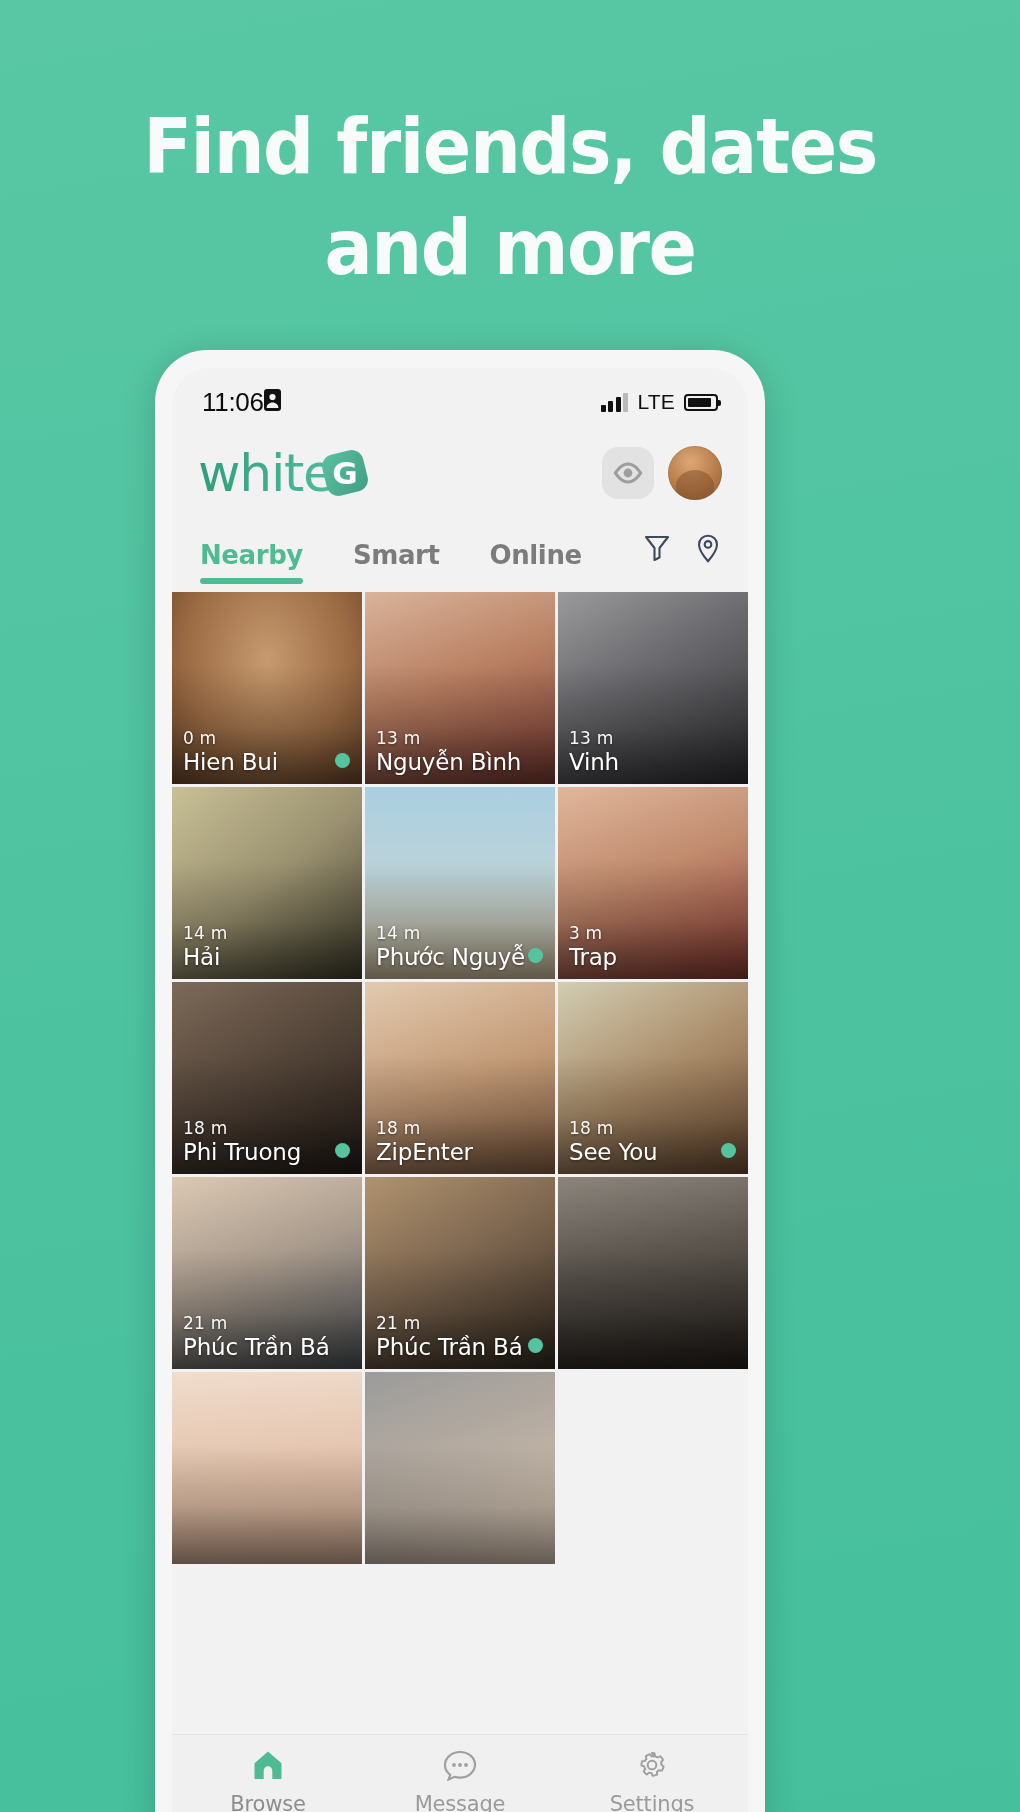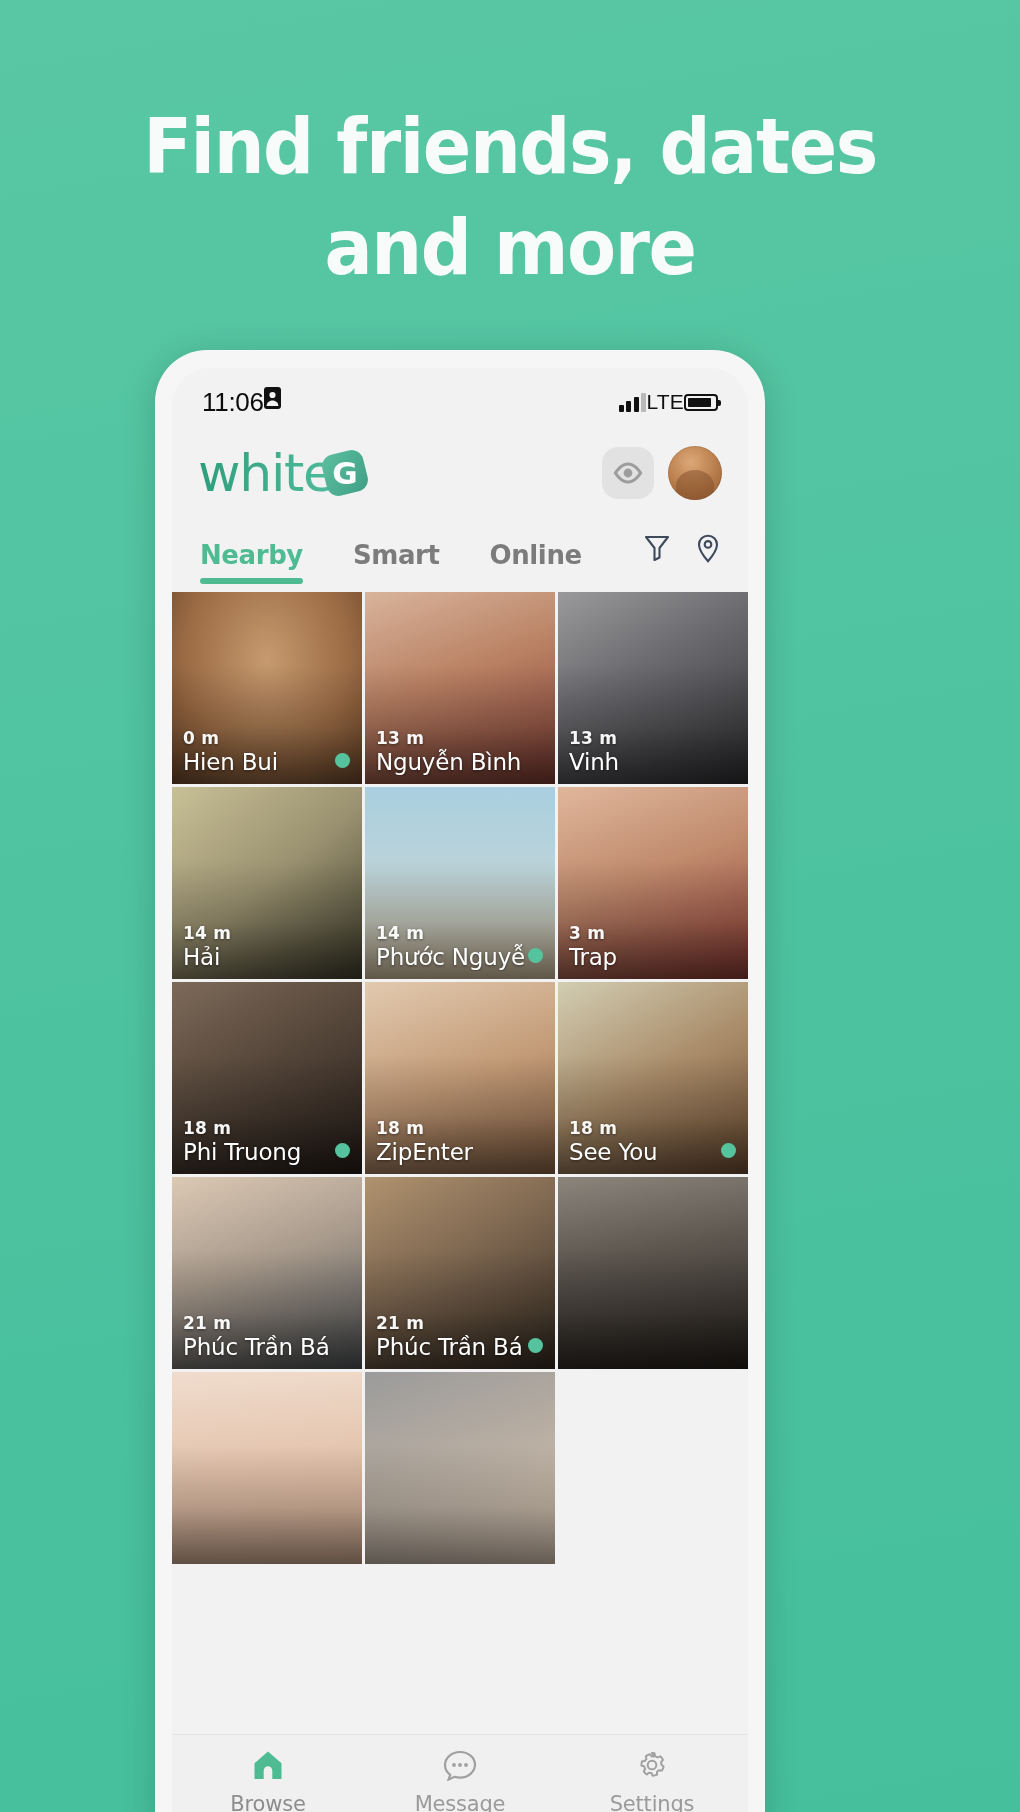--- a/index.html
+++ b/index.html
@@ -61,23 +61,23 @@
   
   .statusbar {
     height: 62px;
     flex: 0 0 62px;
     display: flex;
     align-items: center;
     justify-content: space-between;
     padding: 6px 30px 0 30px;
     background: #f2f2f2;
   }
-  .sb-left { display: flex; }
+  .sb-left { display: flex; align-items: center; }
   .sb-time { font-size: 26px; font-weight: 500; color: #0c0c0c; letter-spacing: -0.3px; }
-  .sb-right { display: flex; align-items: center; }
+  .sb-right { display: flex; align-items: center; gap: 9px; }
   .sig { display: flex; align-items: flex-end; gap: 2.5px; height: 20px; }
   .sig i { width: 5px; background: #111; border-radius: 1px; display: block; }
   .sig i:nth-child(1) { height: 7px; }
   .sig i:nth-child(2) { height: 11px; }
   .sig i:nth-child(3) { height: 15px; }
   .sig i:nth-child(4) { height: 19px; background: #b9b9b9; }
   .lte { font-size: 21px; font-weight: 500; color: #111; letter-spacing: 0.2px; }
   .batt {
     width: 34px; height: 17px;
     border: 2px solid #111; border-radius: 4px;
@@ -178,21 +178,21 @@
   .cell .shade {
     position: absolute; left: 0; right: 0; bottom: 0; height: 62%;
     background: linear-gradient(to top, rgba(0,0,0,0.55) 0%, rgba(0,0,0,0.18) 48%, rgba(0,0,0,0) 100%);
   }
   .cell .meta {
     position: absolute; left: 11px; bottom: 8px; right: 30px;
     color: #fff; text-shadow: 0 1px 3px rgba(0,0,0,0.5);
   }
   .cell .dist {
     font-family: "DejaVu Sans", sans-serif;
-    font-size: 17px; font-weight: 700; line-height: 1.25; letter-spacing: 0.2px;
+    font-size: 17px; font-weight: 400; line-height: 1.25; letter-spacing: 0.2px;
     opacity: 0.96;
   }
   .cell .name {
     font-family: "DejaVu Sans", sans-serif;
     font-size: 23px; font-weight: 400; line-height: 1.18; letter-spacing: -0.2px;
     white-space: nowrap; overflow: hidden;
   }
   .cell .dot {
     position: absolute; right: 12px; bottom: 16px;
     width: 15px; height: 15px; border-radius: 50%;

